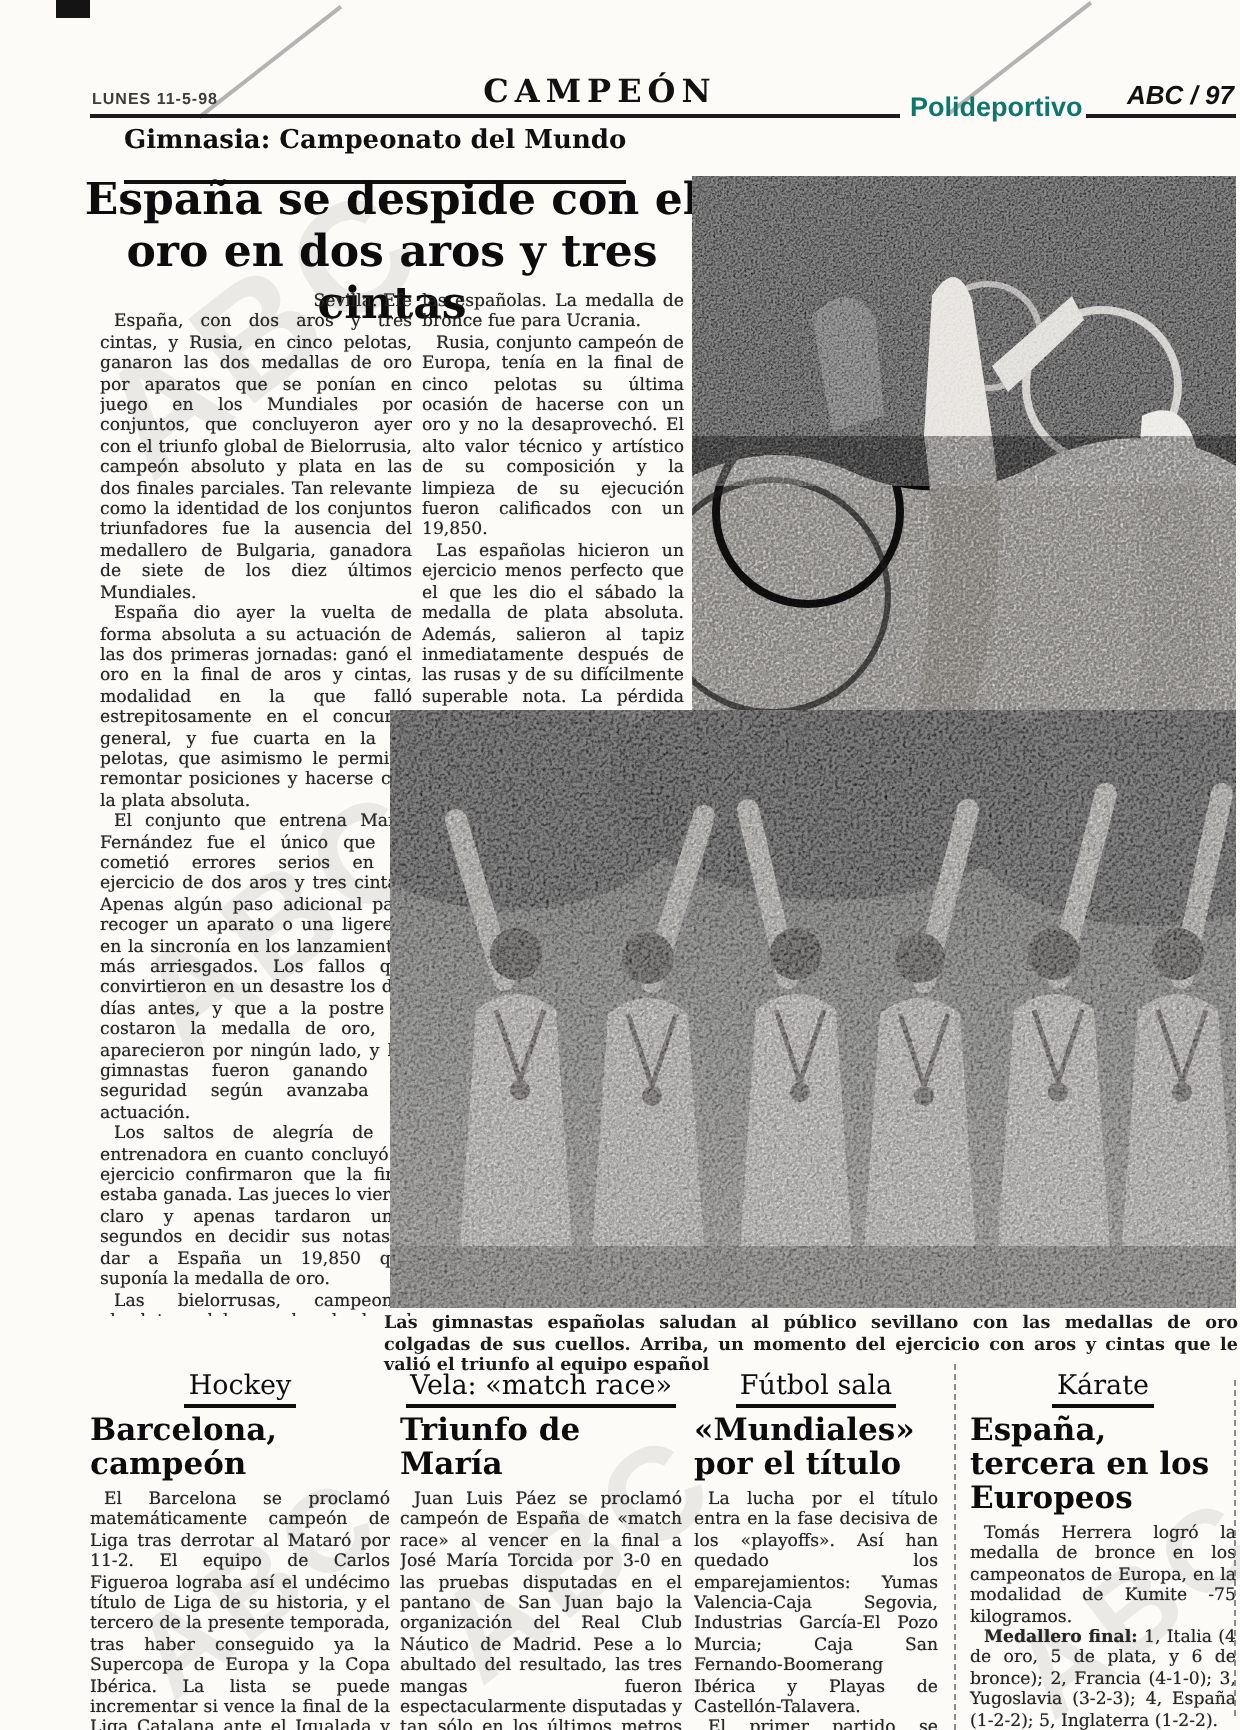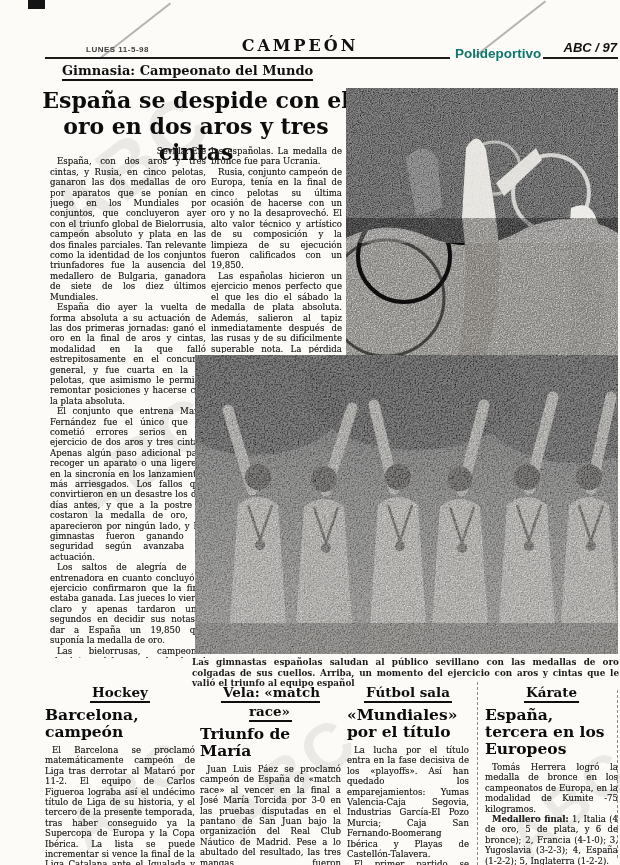--- a/index.html
+++ b/index.html
@@ -8,32 +8,32 @@
   .page { position:relative; width:620px; height:865px; background:#fcfbf8; overflow:hidden; color:#1d1d1d; }
 
   
   .wm { position:absolute; font-family:"Liberation Sans", sans-serif; font-weight:bold;
         color:rgba(60,60,60,0.09); transform:rotate(-38deg); letter-spacing:4px; pointer-events:none; }
   .slash { position:absolute; width:90px; height:0; border-top:2px solid rgba(90,90,90,0.45); transform:rotate(-38deg); }
   .corner-mark { position:absolute; left:28px; top:0; width:17px; height:9px; background:#141414; }
 
   
   .date { position:absolute; left:46px; top:45px; font-family:"Liberation Sans", sans-serif;
-          font-size:8px; font-weight:bold; color:#3c3c3c; letter-spacing:0.5px;margin-left:40px; }
+          font-size:8px; font-weight:bold; color:#3c3c3c; letter-spacing:0.5px; }
   .campeon { position:absolute; left:0; top:36px; width:600px; text-align:center;
              font-size:16px; font-weight:bold; letter-spacing:3px; color:#111; }
   .polideportivo { position:absolute; left:455px; top:46px; font-family:"Liberation Sans", sans-serif;
                    font-size:13.5px; font-weight:bold; color:#0f766e; }
   .abc97 { position:absolute; right:3px; top:40px; font-family:"Liberation Sans", sans-serif;
            font-size:13px; font-weight:bold; font-style:italic; color:#111; }
   .rule-a { position:absolute; left:45px; top:57px; width:405px; height:2px; background:#1c1c1c; }
   .rule-b { position:absolute; left:543px; top:57px; width:75px; height:2px; background:#1c1c1c; }
 
   .kicker { position:absolute; left:62px; top:63px; font-size:13px; font-weight:bold; color:#101010;
-            border-bottom:2px solid #101010; padding-bottom:1px; }
+            border-bottom:2px solid #101010; padding-bottom:12px; }
 
   .headline { position:absolute; left:40px; top:87px; width:312px; text-align:center;
               font-size:22px; line-height:26px; font-weight:bold; color:#0c0c0c; }
 
   
   .bodytext { font-size:8.6px; line-height:10.4px; text-align:justify; color:#262626;
               text-shadow:0 0 0.5px rgba(20,20,20,0.55); }
   .bodytext p { text-indent:7px; margin:0; }
   .byline { text-align:right; font-weight:normal; font-size:8.6px; margin-bottom:2px; text-indent:0 !important; }
   .col1 { position:absolute; left:50px; top:146px; width:156px; height:512px; overflow:hidden; }
@@ -48,21 +48,21 @@
   .caption { position:absolute; left:192px; top:657px; width:427px; font-size:8.8px; line-height:10.5px;
              font-weight:bold; text-align:justify; color:#1b1b1b; }
 
   
   .brief { position:absolute; top:682px; height:183px; overflow:hidden; }
   .brief-a { left:45px;  width:150px; }
   .brief-b { left:200px; width:141px; }
   .brief-c { left:347px; width:122px; }
   .brief-d { left:477px; width:141px; padding-left:7px; border-left:1px dashed #8a8a8a; }
   .brief-kicker { text-align:center; margin-bottom:5px; }
-  .brief-kicker span { font-size:13.5px; font-weight:bold; color:#0e0e0e;
+  .brief-kicker span { font-size:13.5px; font-weight:normal; color:#0e0e0e;
                        border-bottom:2.5px solid #0e0e0e; padding:0 2px 1px; }
   .brief-headline { font-size:15.5px; line-height:17px; font-weight:bold;
                     color:#0c0c0c; margin:4px 0 5px; }
   .right-dashes { position:absolute; left:617px; top:690px; height:168px; width:0;
                   border-left:1px dashed #8a8a8a; }
   .bold-lead { font-weight:bold; }
 </style>
 </head>
 <body>
 

